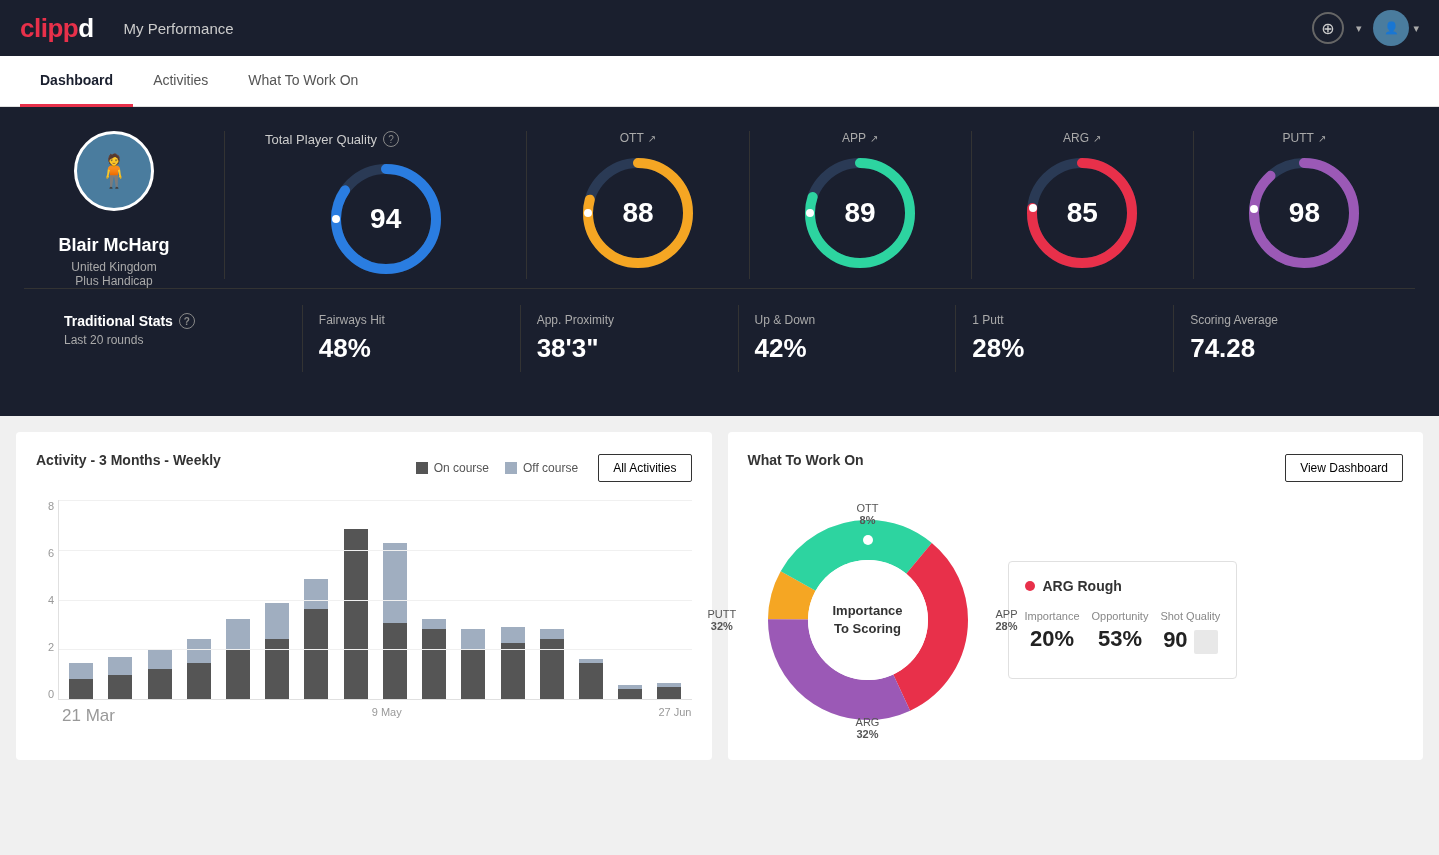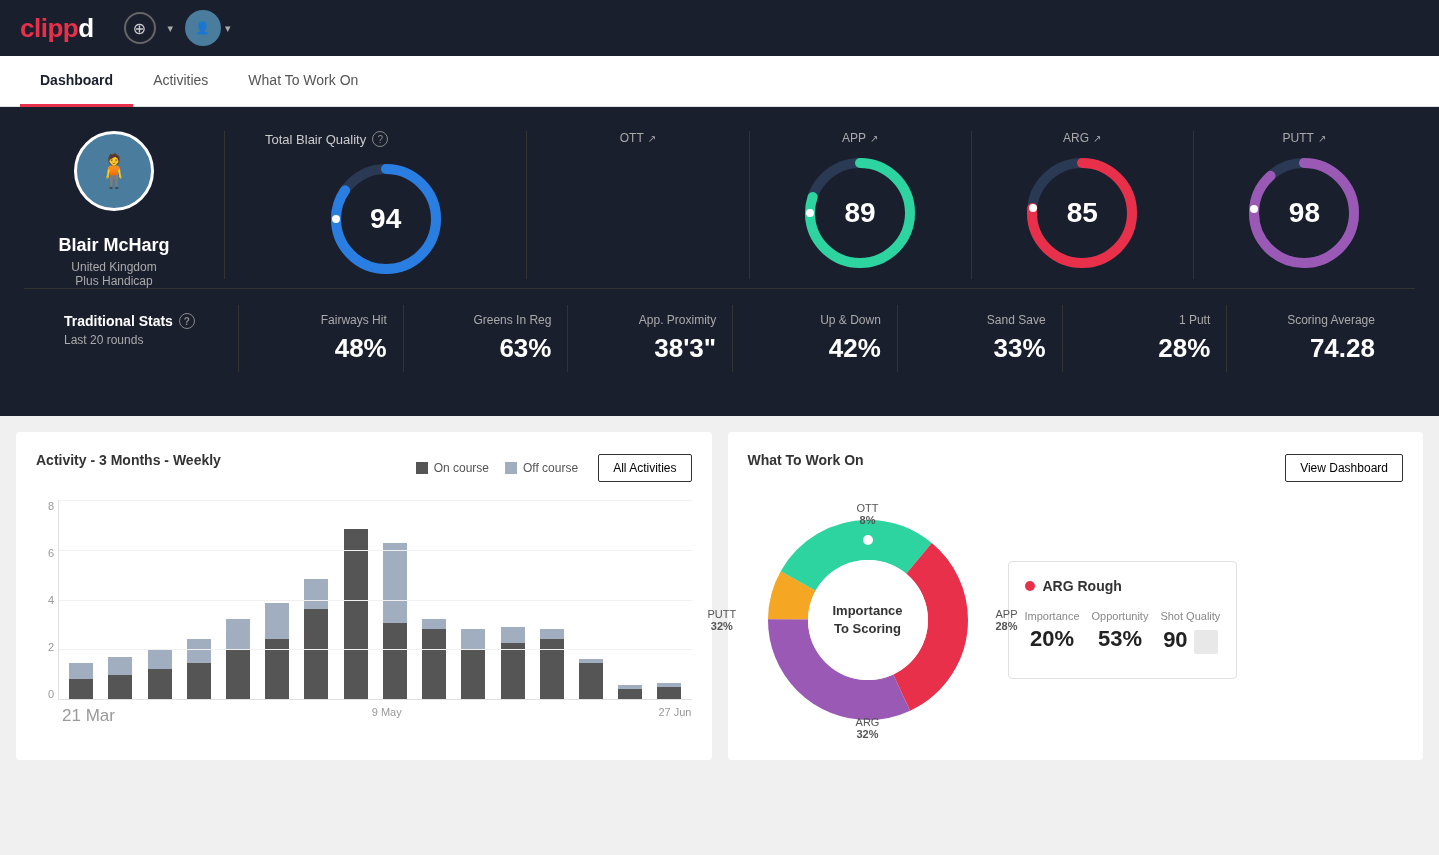--- a/index.html
+++ b/index.html
@@ -191,21 +191,21 @@
       background: #1a1f2e;
       border-top: 1px solid #333;
       display: flex;
       padding: 16px 24px;
       gap: 0;
     }
     .stat-item {
       flex: 1;
       display: flex;
       flex-direction: column;
-      align-items: flex-end;
+      align-items: flex-start;
       border-right: 1px solid #333;
       padding: 8px 16px;
     }
     .stat-item:first-child {
       align-items: flex-start;
       flex: 1.2;
       border-right: 1px solid #333;
     }
     .stat-item:last-child { border-right: none; }
     .stat-label {
@@ -353,20 +353,21 @@
       margin-top: 4px;
     }
   </style>
 </head>
 <body>
 
 <div class="header">
   <div class="logo">
     <span class="logo-text">clipp<span>d</span></span>
   </div>
+  <div class="header-title">My Performance</div>
   <div class="header-actions">
     <button class="add-btn">
       <span>⊕</span>
     </button>
     <span style="color:#aaa;font-size:11px">▾</span>
     <div class="avatar-btn-wrap">
       <div class="avatar-btn">
         <span>👤</span>
       </div>
       <span style="color:#aaa;font-size:11px">▾</span>
@@ -395,38 +396,46 @@
       </div>
       <div class="player-name">Blair McHarg</div>
       <div class="player-country">United Kingdom</div>
       <div class="player-handicap">Plus Handicap</div>
     </div>
 
     <div class="scores-row">
 
       <div class="total-quality">
         <div class="total-quality-label">
-          <span>Total Blair Quality</span>
+          <span>Total Player Quality</span>
           <span class="info-icon">?</span>
         </div>
         <div class="circle-container">
           <svg width="120" height="120" viewBox="0 0 120 120">
             <circle cx="60" cy="60" r="50" fill="none" stroke="#2a3a55" stroke-width="10"></circle>
             <circle cx="60" cy="60" r="50" fill="none" stroke="#2a7de1" stroke-width="10" stroke-dasharray="282.7" stroke-dashoffset="16.96" stroke-linecap="round"></circle>
 
             <circle cx="60" cy="10" r="4" fill="white"></circle>
           </svg>
           <div class="circle-value">94</div>
         </div>
       </div>
 
       <div class="score-block">
         <div class="score-label">
           <span>OTT</span>
           <span class="arrow-up">↗</span>
+        </div>
+        <div class="circle-container">
+          <svg width="120" height="120" viewBox="0 0 120 120">
+            <circle cx="60" cy="60" r="50" fill="none" stroke="#2a3a55" stroke-width="10"></circle>
+            <circle cx="60" cy="60" r="50" fill="none" stroke="#f5a623" stroke-width="10" stroke-dasharray="282.7" stroke-dashoffset="33.9" stroke-linecap="round"></circle>
+            <circle cx="60" cy="10" r="4" fill="white"></circle>
+          </svg>
+          <div class="circle-value">88</div>
         </div>
       </div>
 
       <div class="score-block">
         <div class="score-label">
           <span>APP</span>
           <span class="arrow-up">↗</span>
         </div>
         <div class="circle-container">
           <svg width="120" height="120" viewBox="0 0 120 120">
@@ -476,34 +485,26 @@
         <span>Traditional Stats</span>
         <span class="info-icon">?</span>
       </div>
       <div class="stat-subtitle">Last 20 rounds</div>
     </div>
     <div class="stat-item">
       <div class="stat-label">Fairways Hit</div>
       <div class="stat-value">48%</div>
     </div>
     <div class="stat-item">
-      <div class="stat-label">Greens In Reg</div>
-      <div class="stat-value">63%</div>
-    </div>
-    <div class="stat-item">
       <div class="stat-label">App. Proximity</div>
       <div class="stat-value">38'3"</div>
     </div>
     <div class="stat-item">
       <div class="stat-label">Up &amp; Down</div>
       <div class="stat-value">42%</div>
-    </div>
-    <div class="stat-item">
-      <div class="stat-label">Sand Save</div>
-      <div class="stat-value">33%</div>
     </div>
     <div class="stat-item">
       <div class="stat-label">1 Putt</div>
       <div class="stat-value">28%</div>
     </div>
     <div class="stat-item">
       <div class="stat-label">Scoring Average</div>
       <div class="stat-value">74.28</div>
     </div>
   </div>

